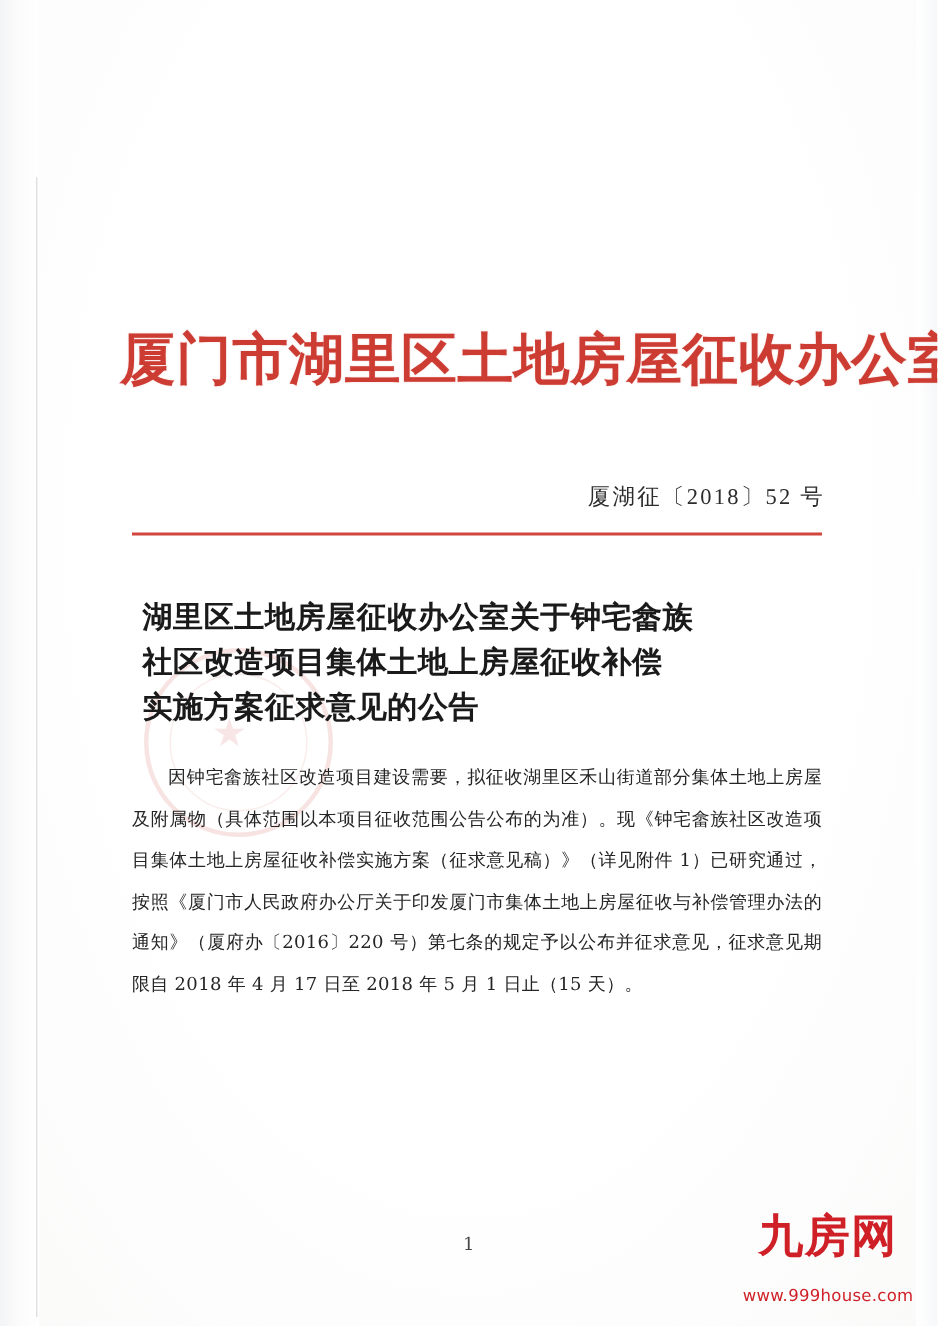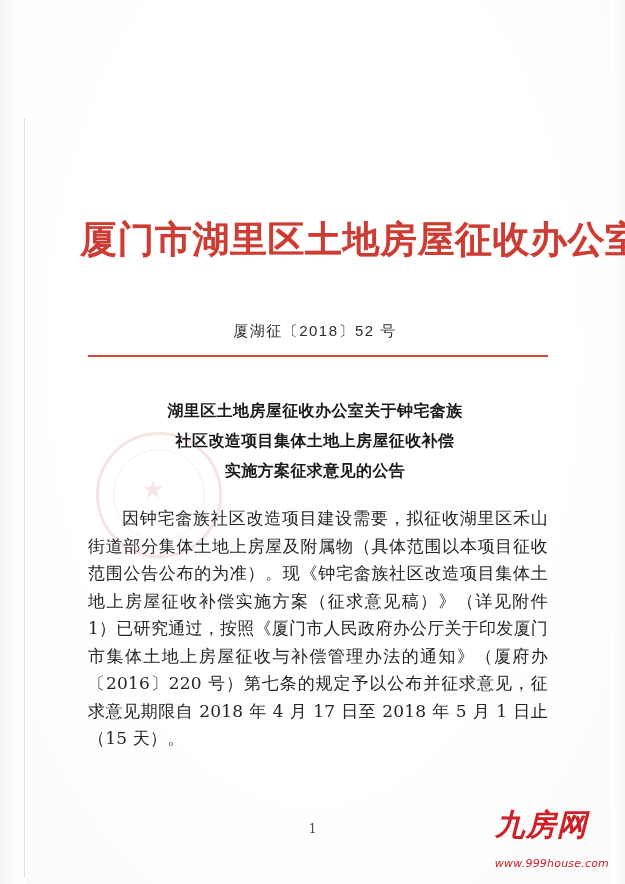--- a/index.html
+++ b/index.html
@@ -102,22 +102,22 @@
     white-space: nowrap;
     text-shadow: 0 0 1px rgba(205,60,51,0.35);
   }
 
   
   .doc-number {
     position: absolute;
     left: 80px;
     top: 322px;
     width: 470px;
-    text-align: center;
-    font-family: Liberation Sans, sans-serif;
+    text-align: right;
+    font-family: Liberation Serif, serif;
     font-size: 15px;
     letter-spacing: 1.5px;
     color: #2c2c2c;
   }
 
   
   .red-rule {
     position: absolute;
     left: 88px;
     top: 355px;
@@ -125,38 +125,37 @@
     height: 2px;
     background: #d2463d;
   }
 
   
   .doc-title {
     position: absolute;
     left: 95px;
     top: 396px;
     width: 440px;
-    text-align: center;
     font-family: "DejaVu Sans", sans-serif;
     font-weight: 700;
-    font-size: 16px;
+    font-size: 20px;
     line-height: 30px;
     letter-spacing: 0.4px;
     color: #1a1a1a;
   }
   .doc-title .tline { display: block; white-space: nowrap; }
 
   
   .body-text {
     position: absolute;
     left: 88px;
     top: 505px;
     width: 460px;
     font-family: "DejaVu Serif", serif;
-    font-size: 17px;
+    font-size: 12px;
     line-height: 27.5px;
     color: #252525;
     letter-spacing: 0.2px;
   }
   .body-text p {
     margin: 0 0 0 0;
     text-align: justify;
     text-align-last: left;
     text-indent: 2em;
   }
@@ -171,23 +170,22 @@
     font-family: "DejaVu Serif", serif;
     font-size: 12px;
     color: #4a4a4a;
   }
 
   
   .watermark {
     position: absolute;
     right: 16px;
     bottom: 14px;
-    text-align: left;
+    text-align: center;
     user-select: none;
-    font-style: italic;
   }
   .watermark .wm-cn {
     font-family: "DejaVu Sans", sans-serif;
     font-weight: 700;
     font-size: 30px;
     line-height: 32px;
     letter-spacing: 1px;
     color: #cf2027;
   }
   .watermark .wm-url {

